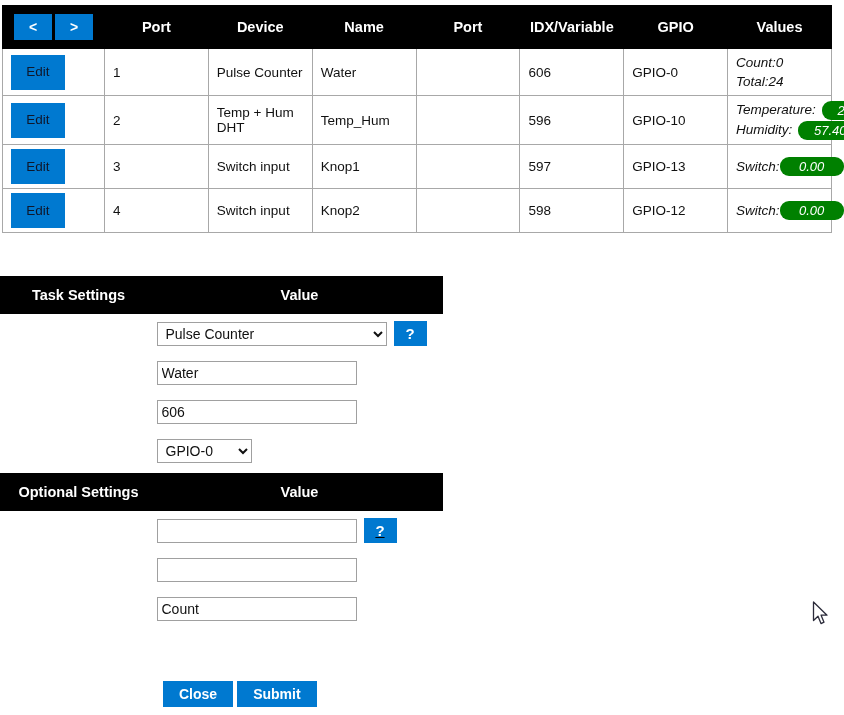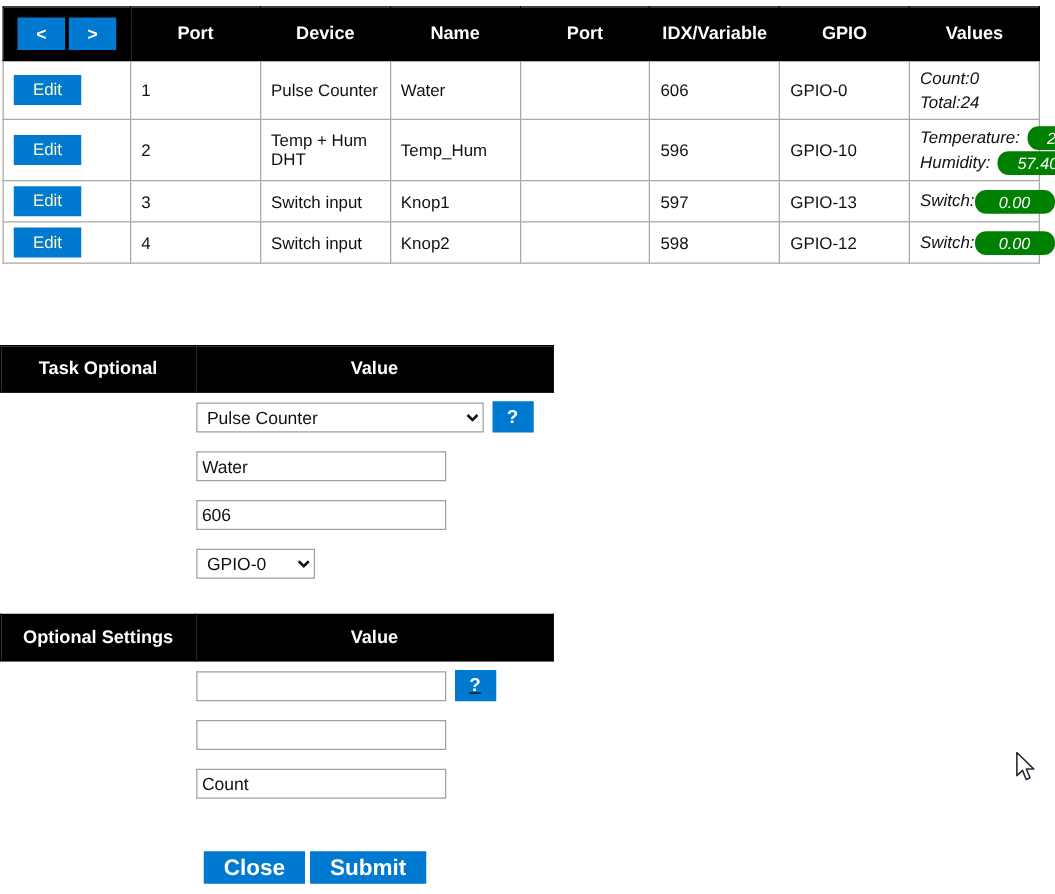--- a/index.html
+++ b/index.html
@@ -76,24 +76,24 @@
     border: 0;
     cursor: pointer;
     font-family: "Liberation Sans", sans-serif;
     line-height: 1;
   }
   .edit-btn {
     display: inline-flex;
     align-items: center;
     justify-content: center;
     min-width: 54px;
-    height: 24px;
+    height: 35px;
     padding: 0 12px;
     background: #0079d0;
-    color: #fef9c3;
+    color: #0f172a;
     font-size: 13.5px;
     border: 0;
     cursor: pointer;
     font-family: "Liberation Sans", sans-serif;
     line-height: 1;
   }
 
   .val-line {
     display: flex;
     align-items: center;
@@ -114,21 +114,21 @@
     line-height: 17px;
     margin-left: 6px;
     min-width: 42px;
     text-align: center;
   }
   .badge.right-aligned { margin-left: auto; }
 
   
   .form-wrap { position: absolute; left: 0px; width: 443px; }
   #task-settings-block  { top: 276px; }
-  #optional-settings-block { top: 491px; text-decoration: underline; }
+  #optional-settings-block { top: 473px; text-decoration: underline; }
 
   table.settings {
     border-collapse: collapse;
     width: 443px;
     table-layout: fixed;
   }
   table.settings th {
     background: #000000;
     color: #ffffff;
     font-weight: bold;
@@ -191,21 +191,21 @@
     gap: 4px;
   }
   .action-btn {
     display: inline-flex;
     align-items: center;
     justify-content: center;
     height: 26px;
     padding: 0 16px;
     background: #0079d0;
     color: #ffffff;
-    font-size: 18px;
+    font-size: 14px;
     font-weight: bold;
     border: 0;
     cursor: pointer;
     font-family: "Liberation Sans", sans-serif;
     line-height: 1;
   }
 
   .cursor-layer {
     position: absolute;
     left: 812px;
@@ -303,21 +303,21 @@
           </td>
         </tr>
       </tbody>
   </table>
 </div>
 
 <div class="form-wrap" id="task-settings-block">
   <table class="settings">
     <thead>
       <tr>
-        <th class="sh-label">Task Optional</th>
+        <th class="sh-label">Task Settings</th>
         <th class="sh-value">Value</th>
       </tr>
     </thead>
     <tbody>
       <tr>
         <td class="s-label"></td>
         <td class="s-value">
           <div class="row-flex">
             <select class="sel sel-device" id="device-select"><option value="Pulse Counter">Pulse Counter</option></select>
             <button class="help-btn">?</button>

